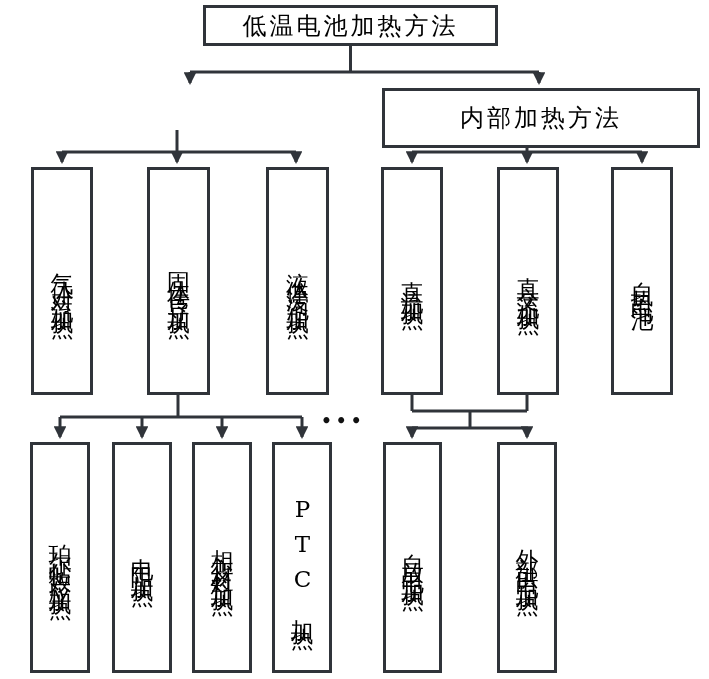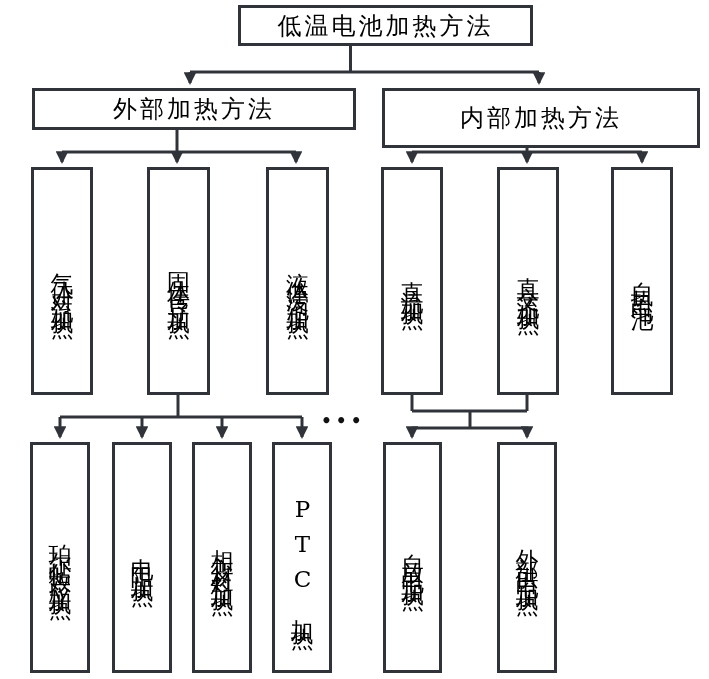--- a/index.html
+++ b/index.html
@@ -88,27 +88,24 @@
       <line x1="412" y1="395" x2="412" y2="411"></line>
       <line x1="527" y1="395" x2="527" y2="411"></line>
       <line x1="412" y1="411" x2="527" y2="411"></line>
       <line x1="470" y1="411" x2="470" y2="428"></line>
       <line x1="412" y1="428" x2="528" y2="428"></line>
       <line x1="412" y1="428" x2="412" y2="437" marker-end="url(#arrow)"></line>
       <line x1="527" y1="428" x2="527" y2="437" marker-end="url(#arrow)"></line>
     </g>
   </svg>
 
-  <div class="box hbox" style="left:203px; top:5px; width:295px; height:41px;margin-left:35px;">
+  <div class="box hbox" style="left:203px; top:5px; width:295px; height:41px;">
     <span>低温电池加热方法</span>
   </div>
 
-  <div class="box hbox" style="left:32px; top:88px; width:324px; height:42px;">
-    <span>外部加热方法</span>
-  </div>
   <div class="box hbox" style="left:382px; top:88px; width:318px; height:60px;">
     <span>内部加热方法</span>
   </div>
 
   <div class="box vbox" style="left:31px; top:167px; width:62px; height:228px;">
     <span class="vtext">气体对流加热</span>
   </div>
   <div class="box vbox" style="left:147px; top:167px; width:63px; height:228px;">
     <span class="vtext">固体传导加热</span>
   </div>

